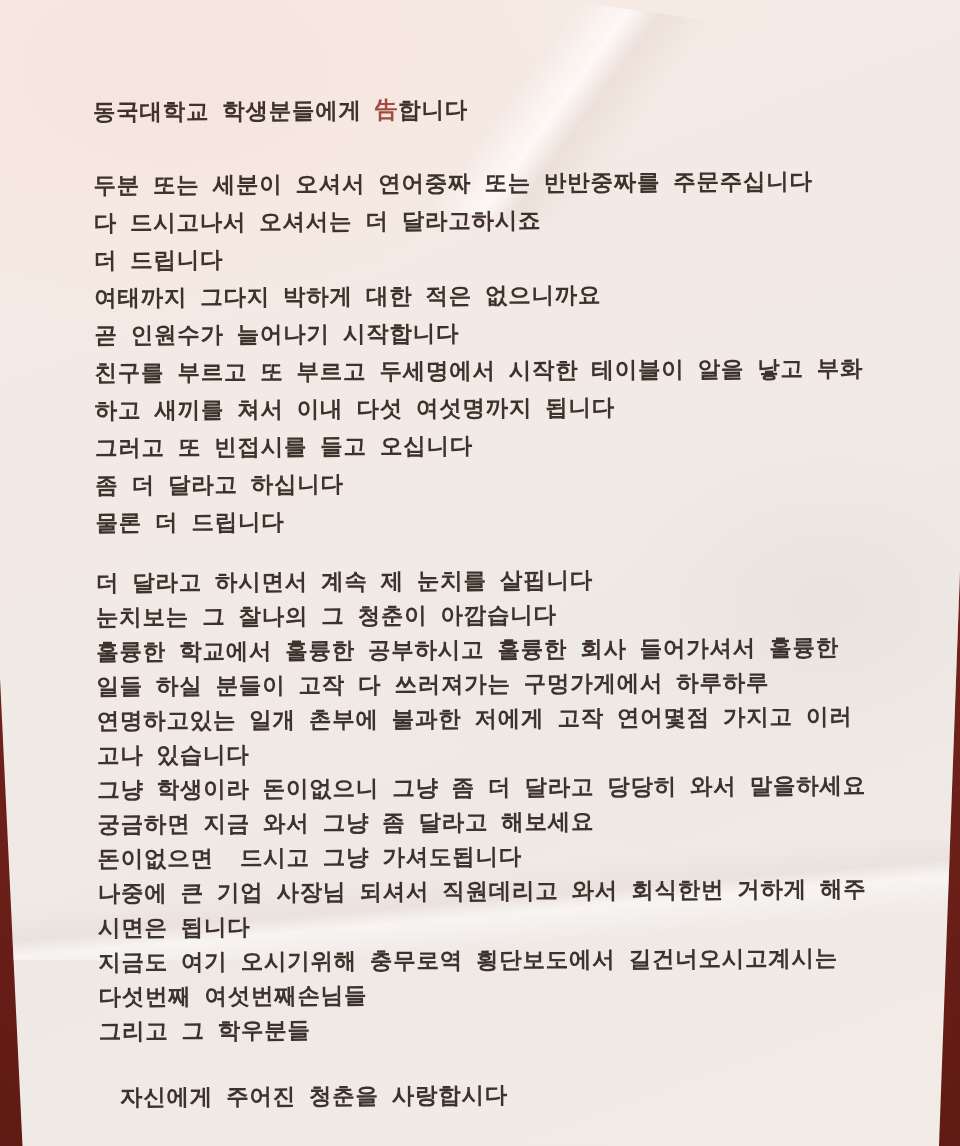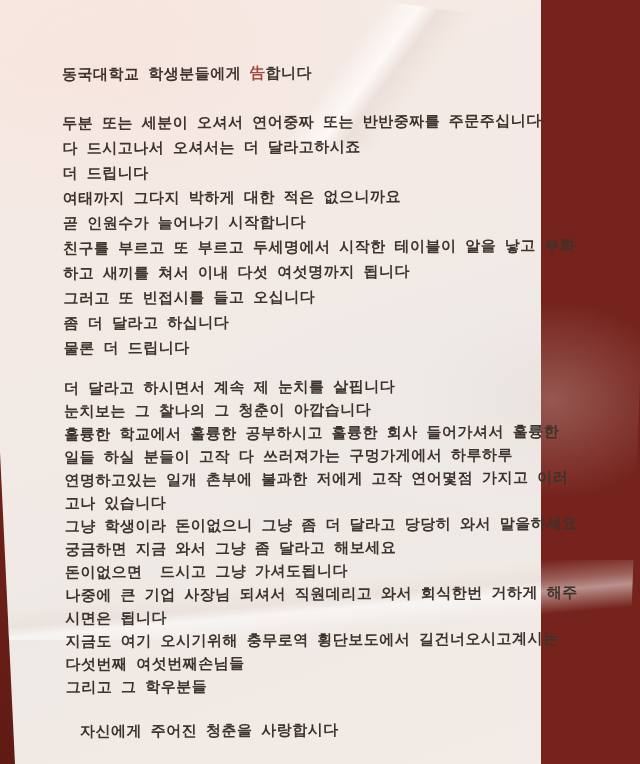--- a/index.html
+++ b/index.html
@@ -8,21 +8,21 @@
     width: 640px;
     height: 764px;
     overflow: hidden;
     font-family: "DejaVu Sans", "Liberation Sans", sans-serif;
   }
   body {
     background: #75231c;
   }
   .scene {
     position: relative;
-    width: 541px;
+    width: 640px;
     height: 764px;
     background: radial-gradient(ellipse at 50% 30%, #8a2c23 0%, #75231c 70%, #5e1a14 100%);
   }
   .paper {
     position: absolute;
     inset: 0;
     clip-path: polygon(0 0, 640px 0, 640px 380px, 626px 764px, 15px 764px, 0 452px);
     background:
       radial-gradient(ellipse 420px 260px at 18% 6%, rgba(248,224,218,0.55) 0%, rgba(248,224,218,0) 70%),
       radial-gradient(ellipse 500px 300px at 85% 55%, rgba(236,234,231,0.5) 0%, rgba(236,234,231,0) 75%),

